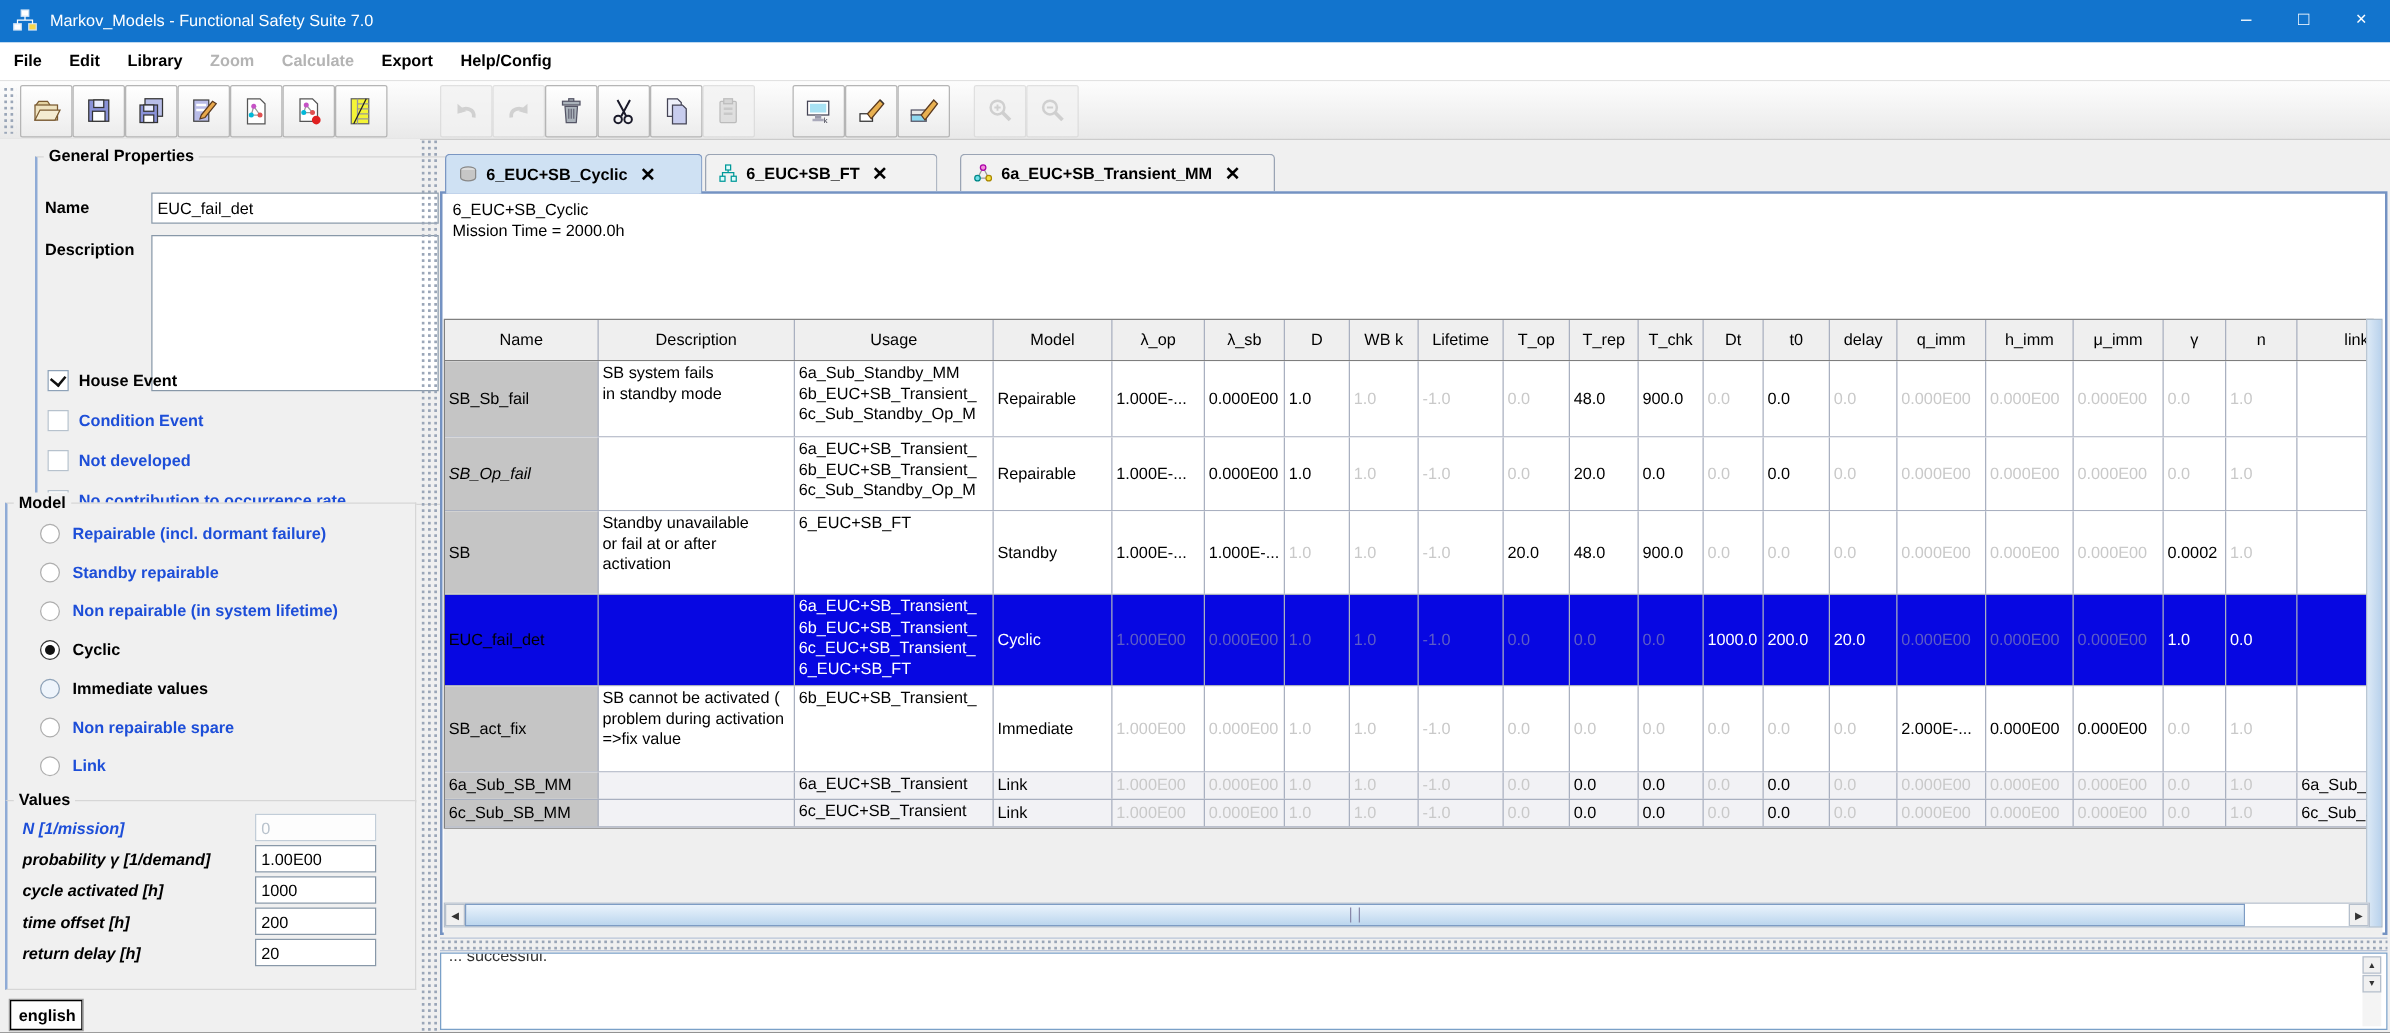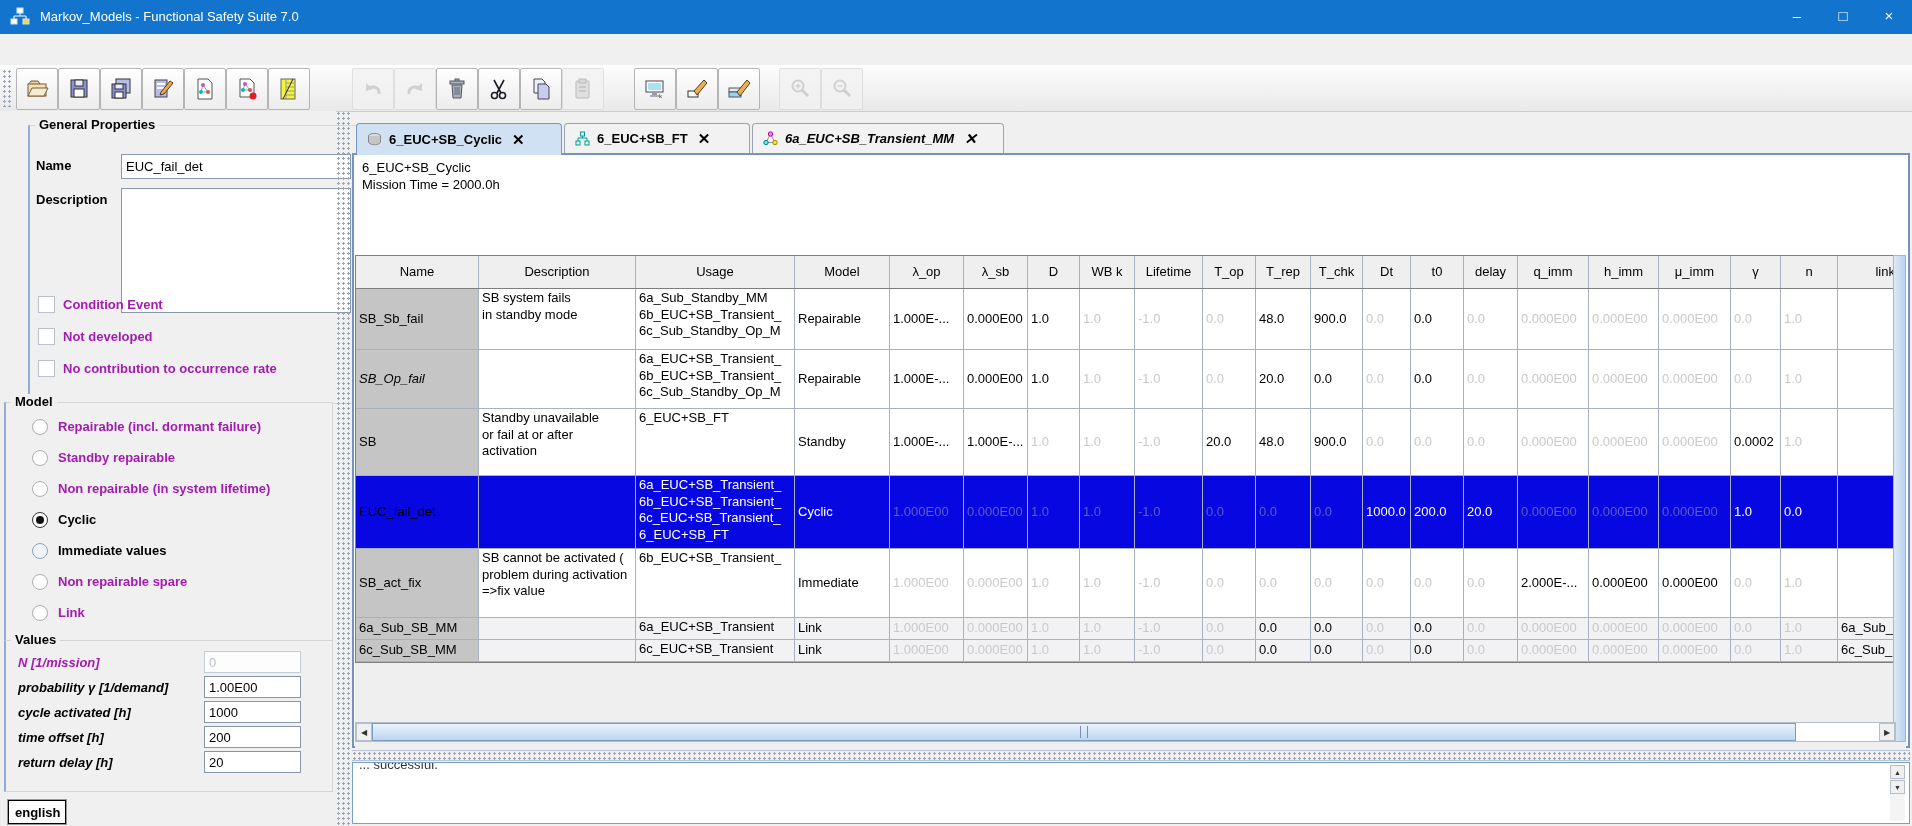--- a/index.html
+++ b/index.html
@@ -20,21 +20,21 @@
   .dots{background-image:radial-gradient(#9aa6b8 1px,transparent 1.3px);background-size:5px 5px;}
   #tgrip{left:2px;top:69px;width:11px;height:38px;}
   .tbtn{top:3px;width:40px;height:40px;border:1px solid #b5b5b5;border-radius:2px;
         background:linear-gradient(#ffffff,#ececec);display:flex;align-items:center;justify-content:center;position:absolute;}
   .tbtn.dis{border-color:#d8d8d8;background:#f2f2f2;opacity:.75;}
   
   #sidebar{left:0;top:111px;width:336px;height:715px;background:#f0f0f0;}
   .group{position:absolute;border:1px solid #d6d6d6;border-left:2px solid #8fabd6;background:#f0f0f0;}
   .gtitle{position:absolute;top:-9px;left:5px;background:#f0f0f0;padding:0 4px;font-weight:bold;}
   .flabel{font-weight:bold;}
-  .dis-t{color:#a21caf;}
+  .dis-t{color:#1d4ed8;}
   input.tx,textarea.tx{border:1px solid #8898a8;background:#fff;font-family:"Liberation Sans",sans-serif;font-size:13px;padding:1px 4px;box-sizing:border-box;}
   input.tx:disabled{border-color:#c2cdd8;color:#b8c2cc;background:#fdfdfd;}
   .cbrow{height:32px;display:flex;align-items:center;}
   .cbox{width:15px;height:15px;border:1px solid #8ea2b8;background:#fff;margin-right:8px;position:relative;flex:0 0 auto;}
   .cbox.off{border-color:#b7c2cd;}
   .cbox.checked::after{content:"";position:absolute;left:3px;top:1px;width:7px;height:8px;
       border-right:2px solid #111;border-bottom:2px solid #111;transform:rotate(40deg);}
   .rdrow{height:31px;display:flex;align-items:center;}
   .rdot{width:14px;height:14px;border-radius:50%;border:1px solid #aeaeae;background:#fff;margin-right:10px;position:relative;flex:0 0 auto;}
   .rdot.on{border-color:#333;}
@@ -101,20 +101,29 @@
       </svg>
     </span>
     <span id="apptitle" class="abs">Markov_Models - Functional Safety Suite 7.0</span>
     <div id="wcontrols">
         <div class="wbtn abs" style="left: 1774px;">–</div>
         <div class="wbtn abs" style="left: 1820px;">□</div>
         <div class="wbtn abs" style="left: 1866px;">×</div>
       </div>
   </div>
 
+  <div id="menubar" class="abs">
+      <div class="mitem">File</div>
+      <div class="mitem">Edit</div>
+      <div class="mitem">Library</div>
+      <div class="mitem dis">Zoom</div>
+      <div class="mitem dis">Calculate</div>
+      <div class="mitem">Export</div>
+      <div class="mitem">Help/Config</div>
+    </div>
 
   <div id="toolbar" class="abs">
       <div class="tbtn" style="left: 16px;">
         <svg width="24" height="24" viewBox="0 0 24 24">
           <path d="M3 8l3-4h7l2 3" fill="#e3d2a0" stroke="#7a5a30"></path>
           <rect x="3" y="7" width="18" height="12" fill="#efe3c0" stroke="#7a5a30"></rect>
           <path d="M3 19l4-8h16l-4 8z" fill="#f4ecd2" stroke="#7a5a30"></path>
         </svg>
       </div>
       <div class="tbtn" style="left: 58px;">
@@ -248,20 +257,24 @@
   <div id="tgrip" class="abs dots"></div>
 
   <div id="sidebar" class="abs">
     <div class="group" style="left:4px;top:14px;width:326px;height:277px;margin-left:24px;">
       <span class="gtitle">General Properties</span>
       <span class="abs flabel" style="left:6px;top:32px;">Name</span>
       <input class="tx abs" style="left: 91px; top: 28px; width: 230px; height: 25px;" value="EUC_fail_det">
       <span class="abs flabel" style="left:6px;top:66px;">Description</span>
       <textarea class="tx abs" style="left: 91px; top: 62px; width: 230px; height: 125px; resize: none;"></textarea>
       <div class="abs" id="cblist" style="left:8px;top:162px;width:312px;">
+          <div class="cbrow">
+            <span class="cbox checked"></span>
+            <span class="flabel">House Event</span>
+          </div>
           <div class="cbrow">
             <span class="cbox off"></span>
             <span class="flabel dis-t">Condition Event</span>
           </div>
           <div class="cbrow">
             <span class="cbox off"></span>
             <span class="flabel dis-t">Not developed</span>
           </div>
           <div class="cbrow">
             <span class="cbox off"></span>
@@ -332,21 +345,21 @@
           <svg width="15" height="15" viewBox="0 0 15 15">
             <rect x="5.5" y="1" width="4" height="4" fill="#dffcfc" stroke="#099"></rect>
             <rect x="1" y="10" width="4" height="4" fill="#dffcfc" stroke="#099"></rect>
             <rect x="10" y="10" width="4" height="4" fill="#dffcfc" stroke="#099"></rect>
             <path d="M7.5 5v2M3 10V7h9v3" stroke="#099" fill="none"></path>
           </svg>
         </span>
         <span class="lbl">6_EUC+SB_FT</span>
         <span class="x">✕</span>
       </div>
-      <div class="tab" style="left: 752px; width: 252px; font-style: italic;">
+      <div class="tab" style="left: 768px; width: 252px;">
         <span>
           <svg width="15" height="15" viewBox="0 0 15 15">
             <path d="M7.5 3L3 11.5h9z" fill="none" stroke="#999"></path>
             <circle cx="7.5" cy="3" r="2.2" fill="#f090d8" stroke="#a0a"></circle>
             <circle cx="3" cy="11.5" r="2.2" fill="#70e0e8" stroke="#088"></circle>
             <circle cx="12" cy="11.5" r="2.2" fill="#f4e040" stroke="#a80"></circle>
           </svg>
         </span>
         <span class="lbl">6a_EUC+SB_Transient_MM</span>
         <span class="x">✕</span>

